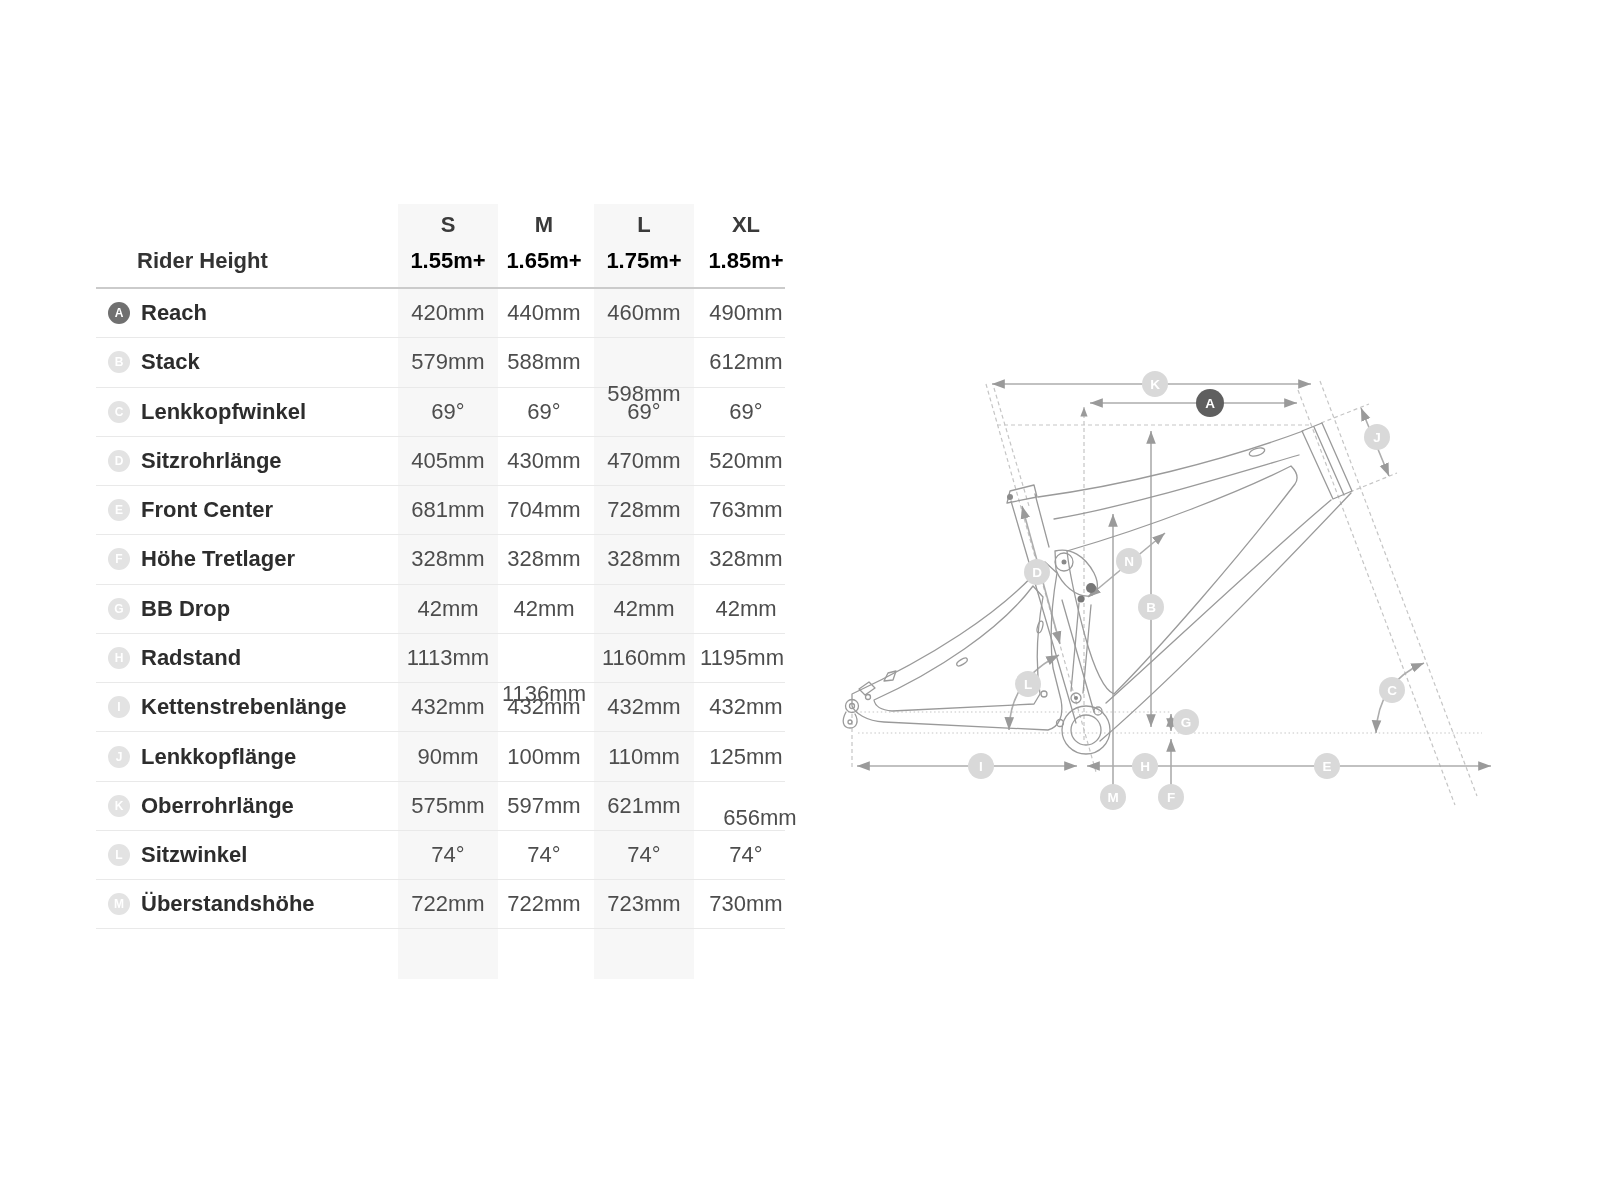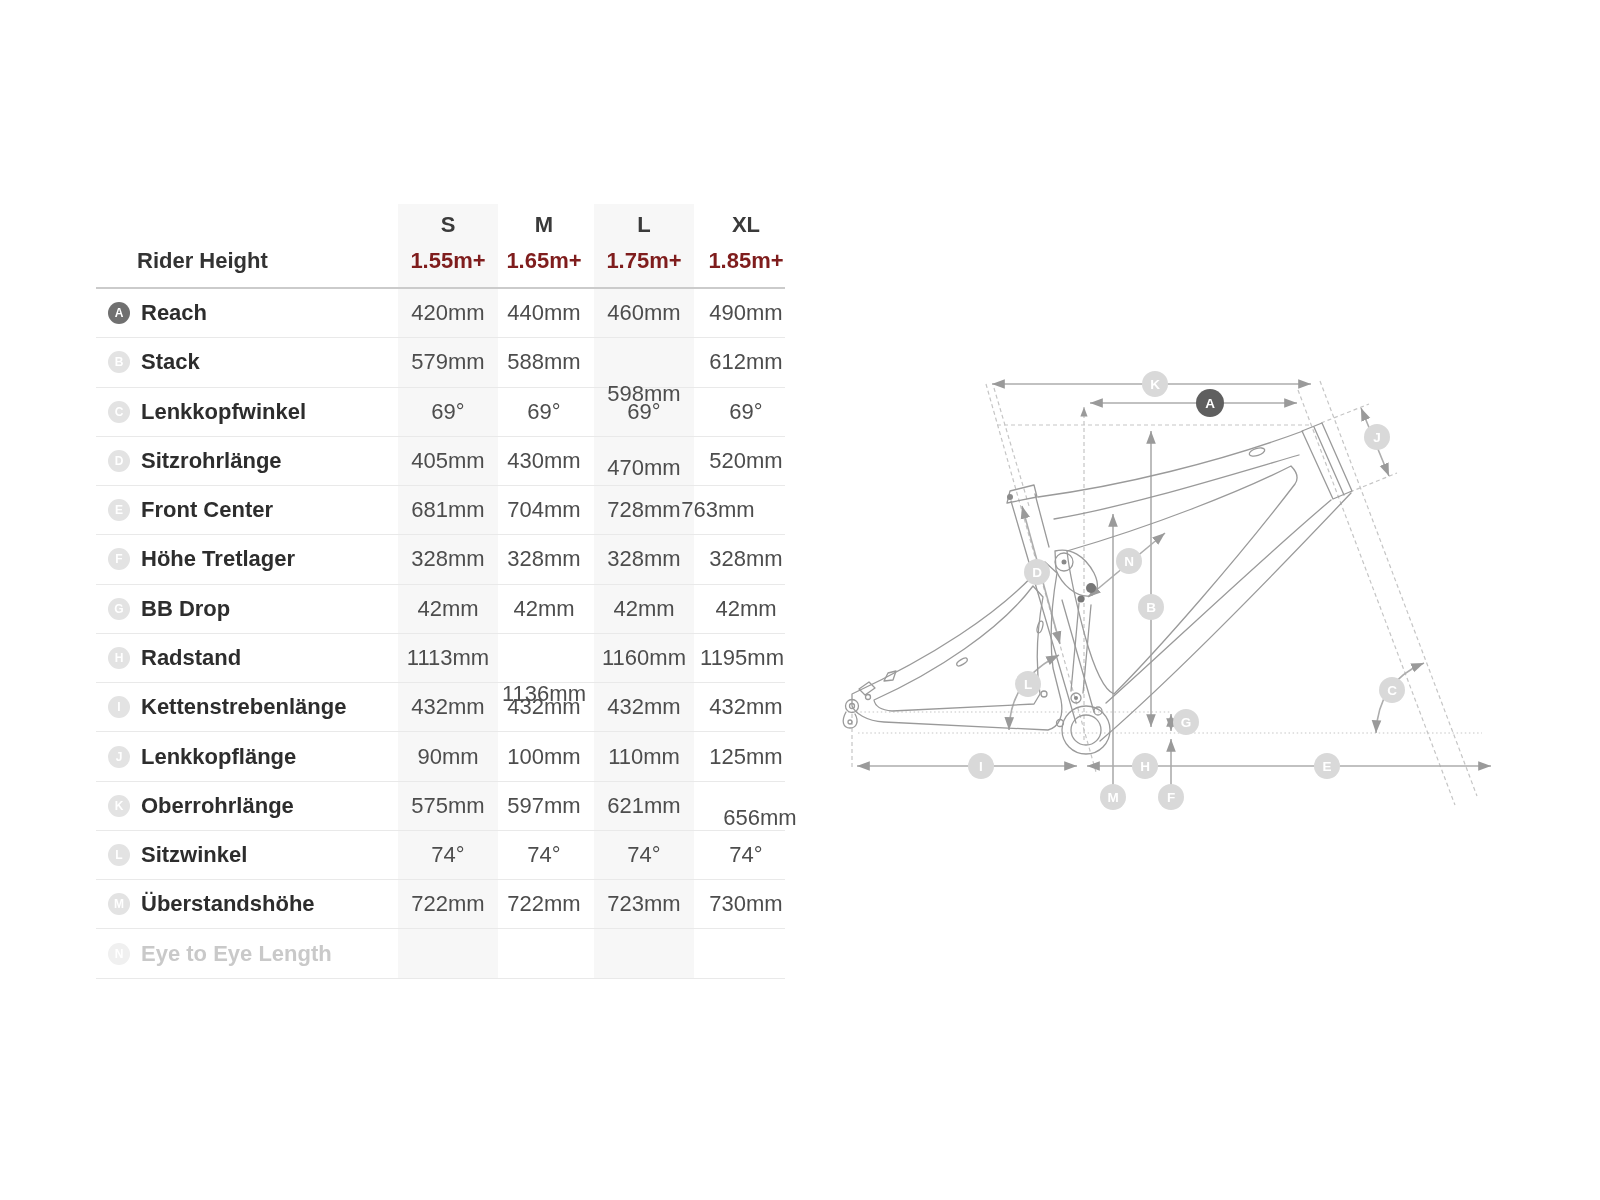--- a/index.html
+++ b/index.html
@@ -6,21 +6,21 @@
   #canvas{position:relative;width:1600px;height:1200px;background:#ffffff;overflow:hidden;
           font-family:"Liberation Sans", sans-serif;}
 
   
   #geo-table{position:absolute;left:96px;top:204px;width:689px;height:775px;}
   .col-stripe{position:absolute;top:0;height:775px;width:100px;z-index:0;}
   #tbl-header{position:relative;z-index:1;height:83px;border-bottom:2px solid #cbcbcb;}
   .rh-label{position:absolute;left:41px;top:44px;font-size:22px;font-weight:bold;color:#333333;}
   .size-col{position:absolute;width:100px;text-align:center;}
   .size-code{position:absolute;top:8px;font-size:22px;font-weight:bold;color:#3a3a3a;}
-  .size-height{position:absolute;top:44px;font-size:22px;font-weight:bold;color:#7f1d1d;}
+  .size-height{position:absolute;top:44px;font-size:22px;font-weight:bold;color:#000000;}
   #tbl-rows{position:relative;z-index:1;}
   .spec-row{position:relative;height:49.28px;box-sizing:border-box;border-bottom:1px solid #e9e9e9;}
   .row-badge{position:absolute;left:12px;top:50%;margin-top:-11px;width:22px;height:22px;border-radius:50%;
              color:#ffffff;font-size:12px;font-weight:bold;text-align:center;line-height:22px;}
   .row-label{position:absolute;left:45px;top:50%;transform:translateY(-50%);
              font-size:22px;font-weight:bold;color:#2d2d2d;white-space:nowrap;}
   .val-cell{position:absolute;top:50%;transform:translateY(-50%);width:100px;text-align:center;
             font-size:22px;color:#4d4d4d;white-space:nowrap;}
   .spec-row.disabled .row-label{color:#c9c9c9;}
 
@@ -81,30 +81,30 @@
           <span class="val-cell" style="left: 302px;">69°</span>
           <span class="val-cell" style="left: 398px;">69°</span>
           <span class="val-cell" style="left: 498px;">69°</span>
           <span class="val-cell" style="left: 600px;">69°</span>
         </div>
         <div class="spec-row">
           <span class="row-badge" style="background: rgb(227, 227, 227);">D</span>
           <span class="row-label">Sitzrohrlänge</span>
           <span class="val-cell" style="left: 302px;">405mm</span>
           <span class="val-cell" style="left: 398px;">430mm</span>
-          <span class="val-cell" style="left: 498px; margin-top: 7px;">470mm</span>
+          <span class="val-cell" style="left: 498px;">470mm</span>
           <span class="val-cell" style="left: 600px;">520mm</span>
         </div>
         <div class="spec-row">
           <span class="row-badge" style="background: rgb(227, 227, 227);">E</span>
           <span class="row-label">Front Center</span>
           <span class="val-cell" style="left: 302px;">681mm</span>
           <span class="val-cell" style="left: 398px;">704mm</span>
           <span class="val-cell" style="left: 498px;">728mm</span>
-          <span class="val-cell" style="left: 572px;">763mm</span>
+          <span class="val-cell" style="left: 600px;">763mm</span>
         </div>
         <div class="spec-row">
           <span class="row-badge" style="background: rgb(227, 227, 227);">F</span>
           <span class="row-label">Höhe Tretlager</span>
           <span class="val-cell" style="left: 302px;">328mm</span>
           <span class="val-cell" style="left: 398px;">328mm</span>
           <span class="val-cell" style="left: 498px;">328mm</span>
           <span class="val-cell" style="left: 600px;">328mm</span>
         </div>
         <div class="spec-row">
@@ -155,28 +155,20 @@
           <span class="val-cell" style="left: 498px;">74°</span>
           <span class="val-cell" style="left: 600px;">74°</span>
         </div>
         <div class="spec-row">
           <span class="row-badge" style="background: rgb(227, 227, 227);">M</span>
           <span class="row-label">Überstandshöhe</span>
           <span class="val-cell" style="left: 302px;">722mm</span>
           <span class="val-cell" style="left: 398px;">722mm</span>
           <span class="val-cell" style="left: 498px;">723mm</span>
           <span class="val-cell" style="left: 600px;">730mm</span>
-        </div>
-        <div class="spec-row disabled">
-          <span class="row-badge" style="background: rgb(240, 240, 240);">N</span>
-          <span class="row-label">Eye to Eye Length</span>
-          <span class="val-cell" style="left: 302px;"></span>
-          <span class="val-cell" style="left: 398px;"></span>
-          <span class="val-cell" style="left: 498px;"></span>
-          <span class="val-cell" style="left: 600px;"></span>
         </div>
       </div>
   </div>
 
   <svg id="diagram" viewBox="820 355 690 460" xmlns="http://www.w3.org/2000/svg">
     <defs>
       <marker id="arr" viewBox="0 0 8 8" refX="8" refY="4" markerWidth="8" markerHeight="8" orient="auto-start-reverse">
         <path d="M0,1 L8,4 L0,7 Z" fill="#9a9a9a"></path>
       </marker>
     </defs>

